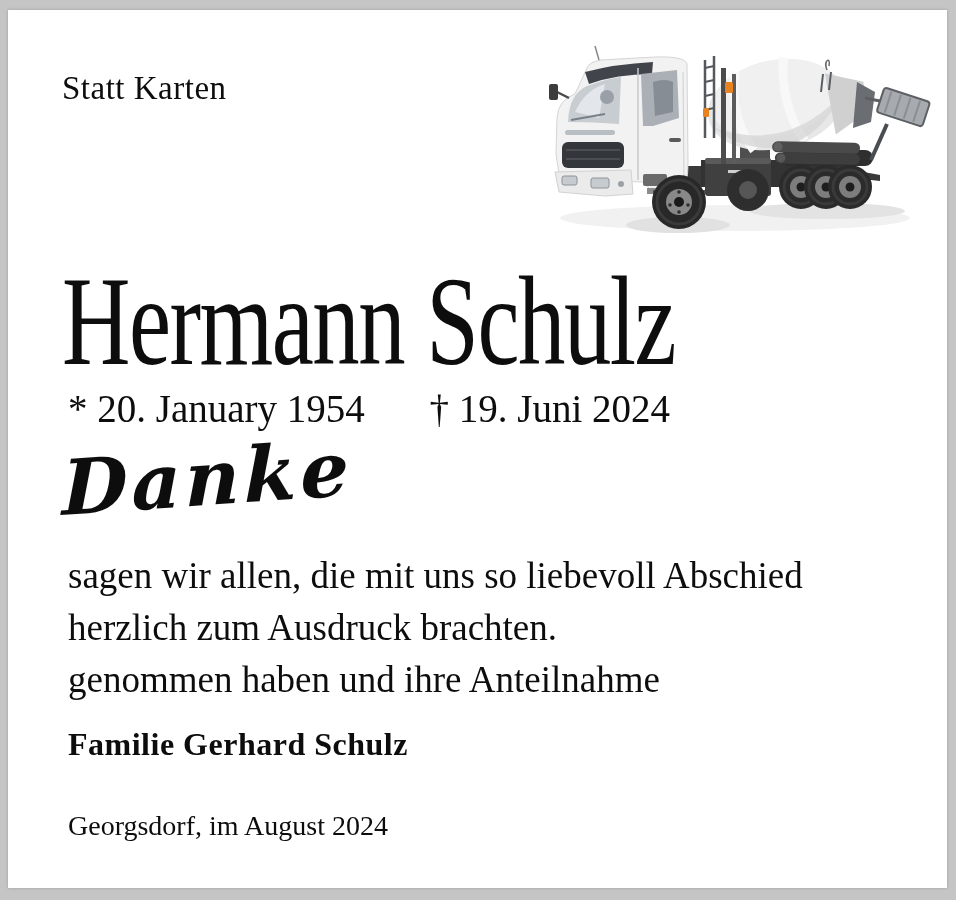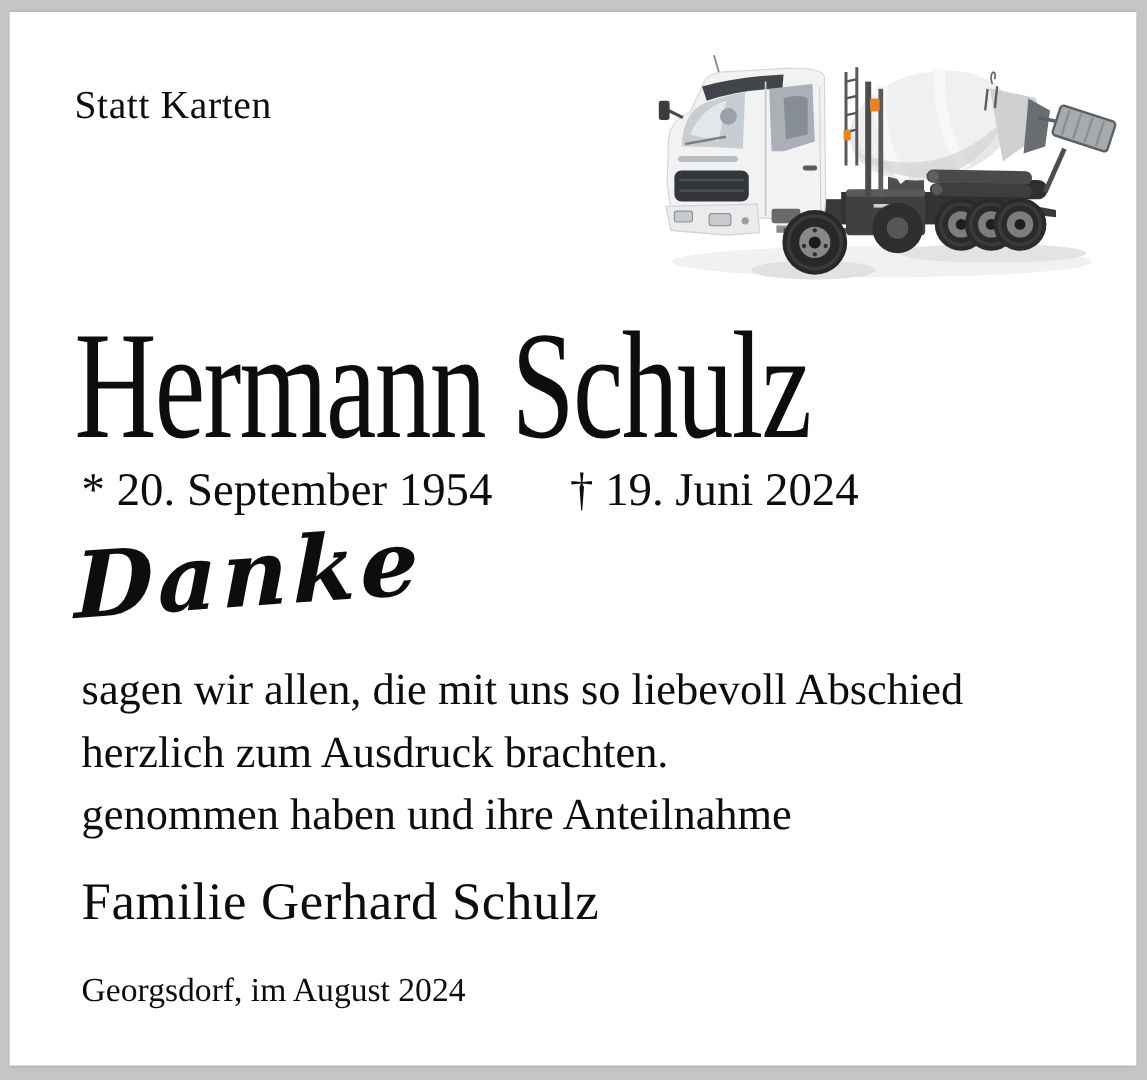--- a/index.html
+++ b/index.html
@@ -18,21 +18,21 @@
     display:inline-block;transform:scaleX(.74);transform-origin:0 0;
   }
   .dates{left:68px;top:386px;font-size:39px;}
   .dates .death{margin-left:55px;}
   .script-word{
     left:62px;top:444px;font-size:76px;font-family:"DejaVu Serif",serif;
     font-style:italic;font-weight:bold;letter-spacing:4px;
     transform:rotate(-4deg) skewX(-4deg);transform-origin:0 50%;
   }
   .body-text{left:68px;top:550px;font-size:37px;line-height:52px;}
-  .family-signature{left:68px;top:726px;font-size:44px;font-weight:normal;letter-spacing:.5px;}
+  .family-signature{left:68px;top:726px;font-size:32px;font-weight:bold;letter-spacing:.5px;}
   .place-date{left:68px;top:810px;font-size:28px;}
   .truck{left:535px;top:42px;width:402px;height:195px;}
   .truck svg{display:block;width:100%;height:100%;}
 </style>
 </head>
 <body>
 
 <div class="frame">
   <div class="card"></div>
 
@@ -161,21 +161,21 @@
         <circle cx="153" cy="163" r="1.8" fill="#2e2e2e"></circle>
         <circle cx="135" cy="163" r="1.8" fill="#2e2e2e"></circle>
         <circle cx="144" cy="170" r="1.8" fill="#2e2e2e"></circle>
       </g>
     </svg>
   </div>
 
   <div class="abs deceased-name">Hermann Schulz</div>
 
   <div class="abs dates">
-    <span class="birth">* 20. September 1954</span>
+    <span class="birth">* 20. January 1954</span>
     <span class="death">† 19. Juni 2024</span>
   </div>
 
   <div class="abs script-word">Danke</div>
 
   <div class="abs body-text">
     <div>sagen wir allen, die mit uns so liebevoll Abschied</div>
     <div>herzlich zum Ausdruck brachten.</div>
     <div>genommen haben und ihre Anteilnahme</div>
   </div>

